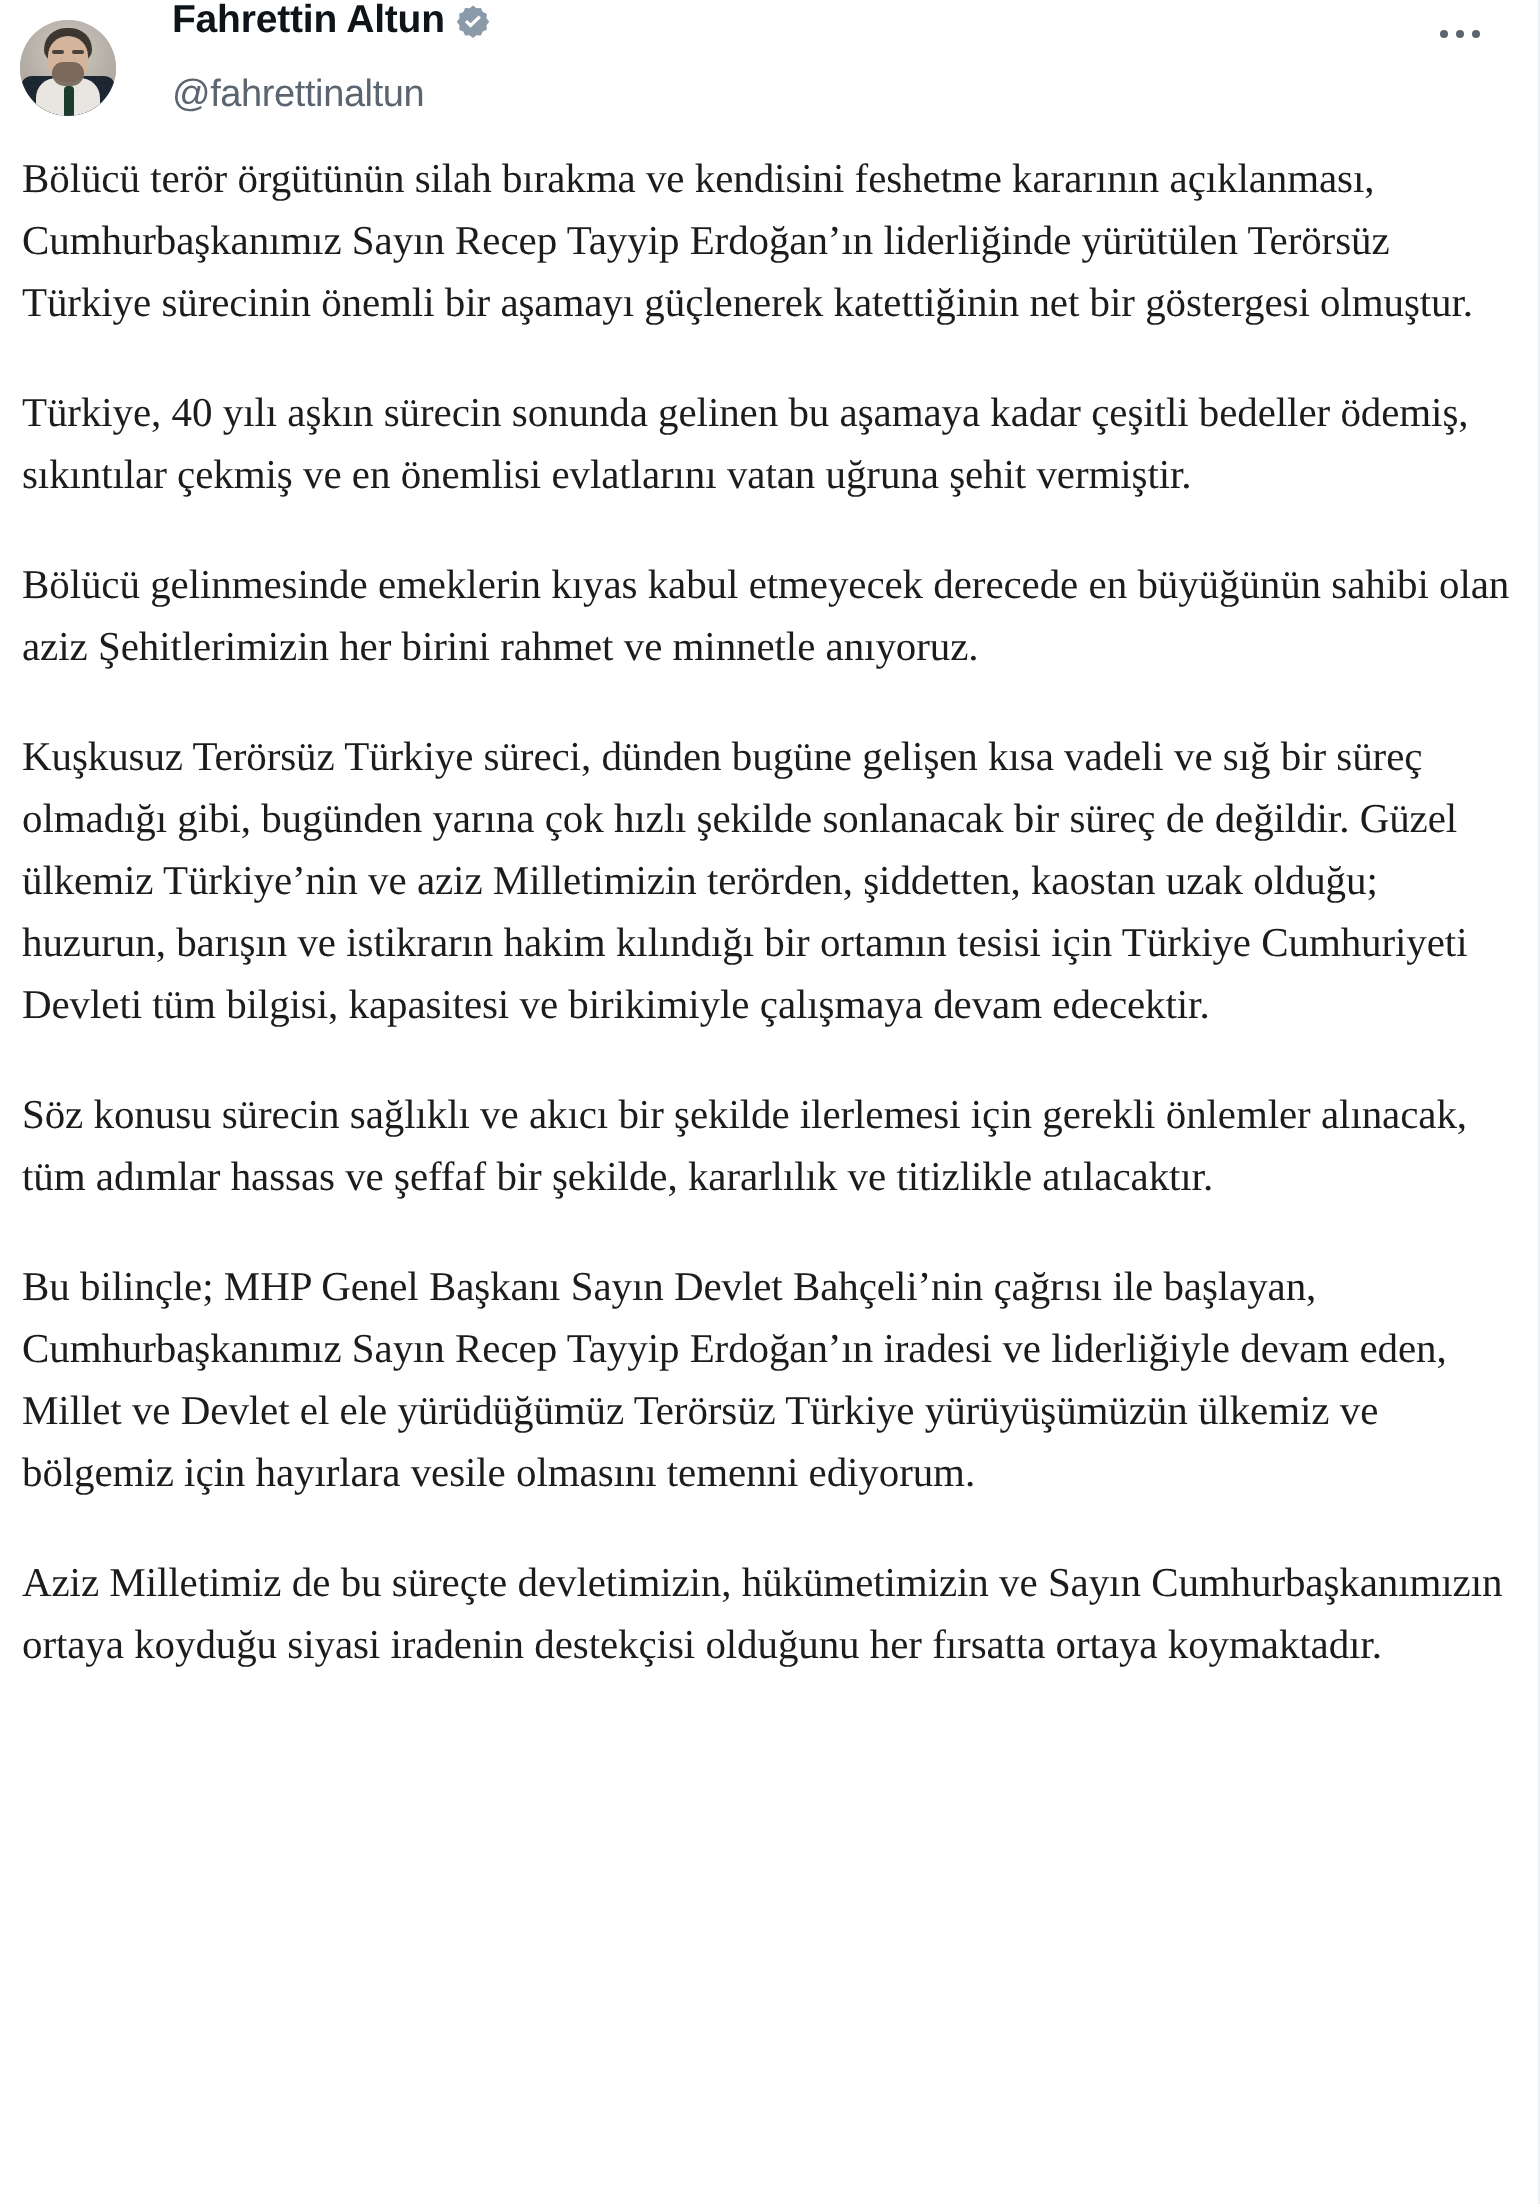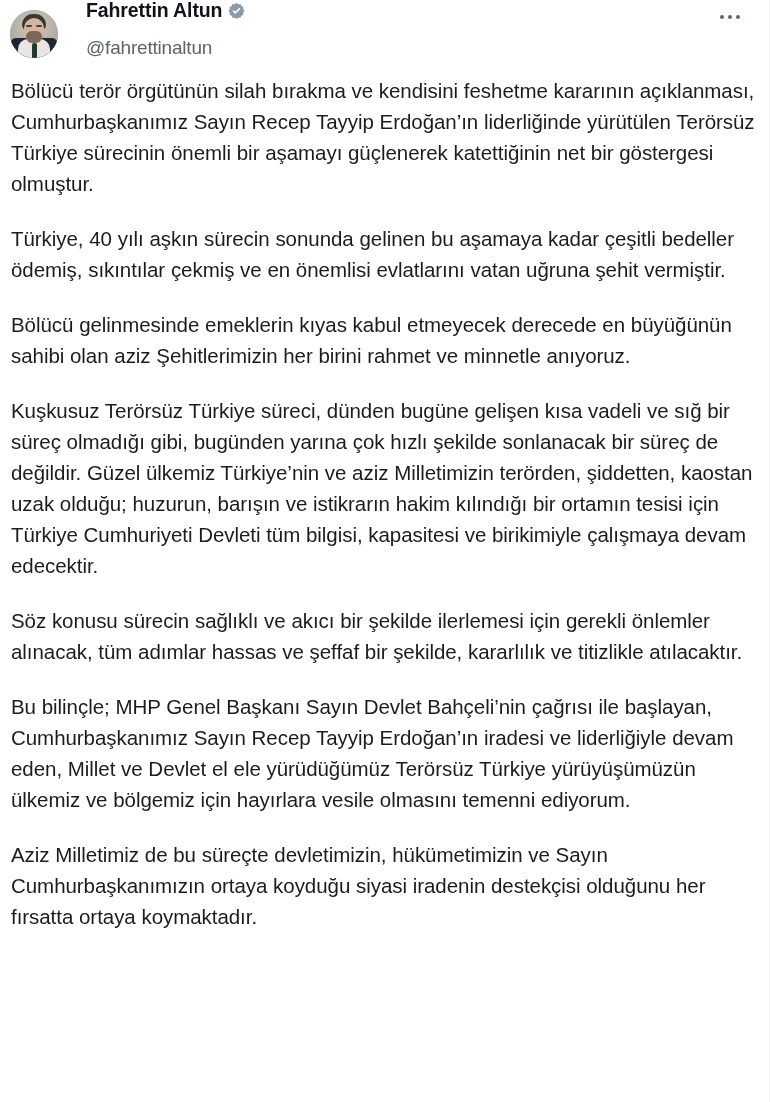--- a/index.html
+++ b/index.html
@@ -168,20 +168,21 @@
     height: 4px;
     border-radius: 50%;
     background: #5a6570;
     display: block;
   }
 
   
   .tweet-body {
     padding: 0 14px 0 11px;
     margin-top: 17px;
+    font-family: Liberation Serif, serif;
   }
 
   .tweet-body p {
     margin: 0 0 24px 0;
     font-size: 20.5px;
     line-height: 31px;
     color: #1b1c1e;
     letter-spacing: -0.05px;
     word-spacing: 0.1px;
   }

